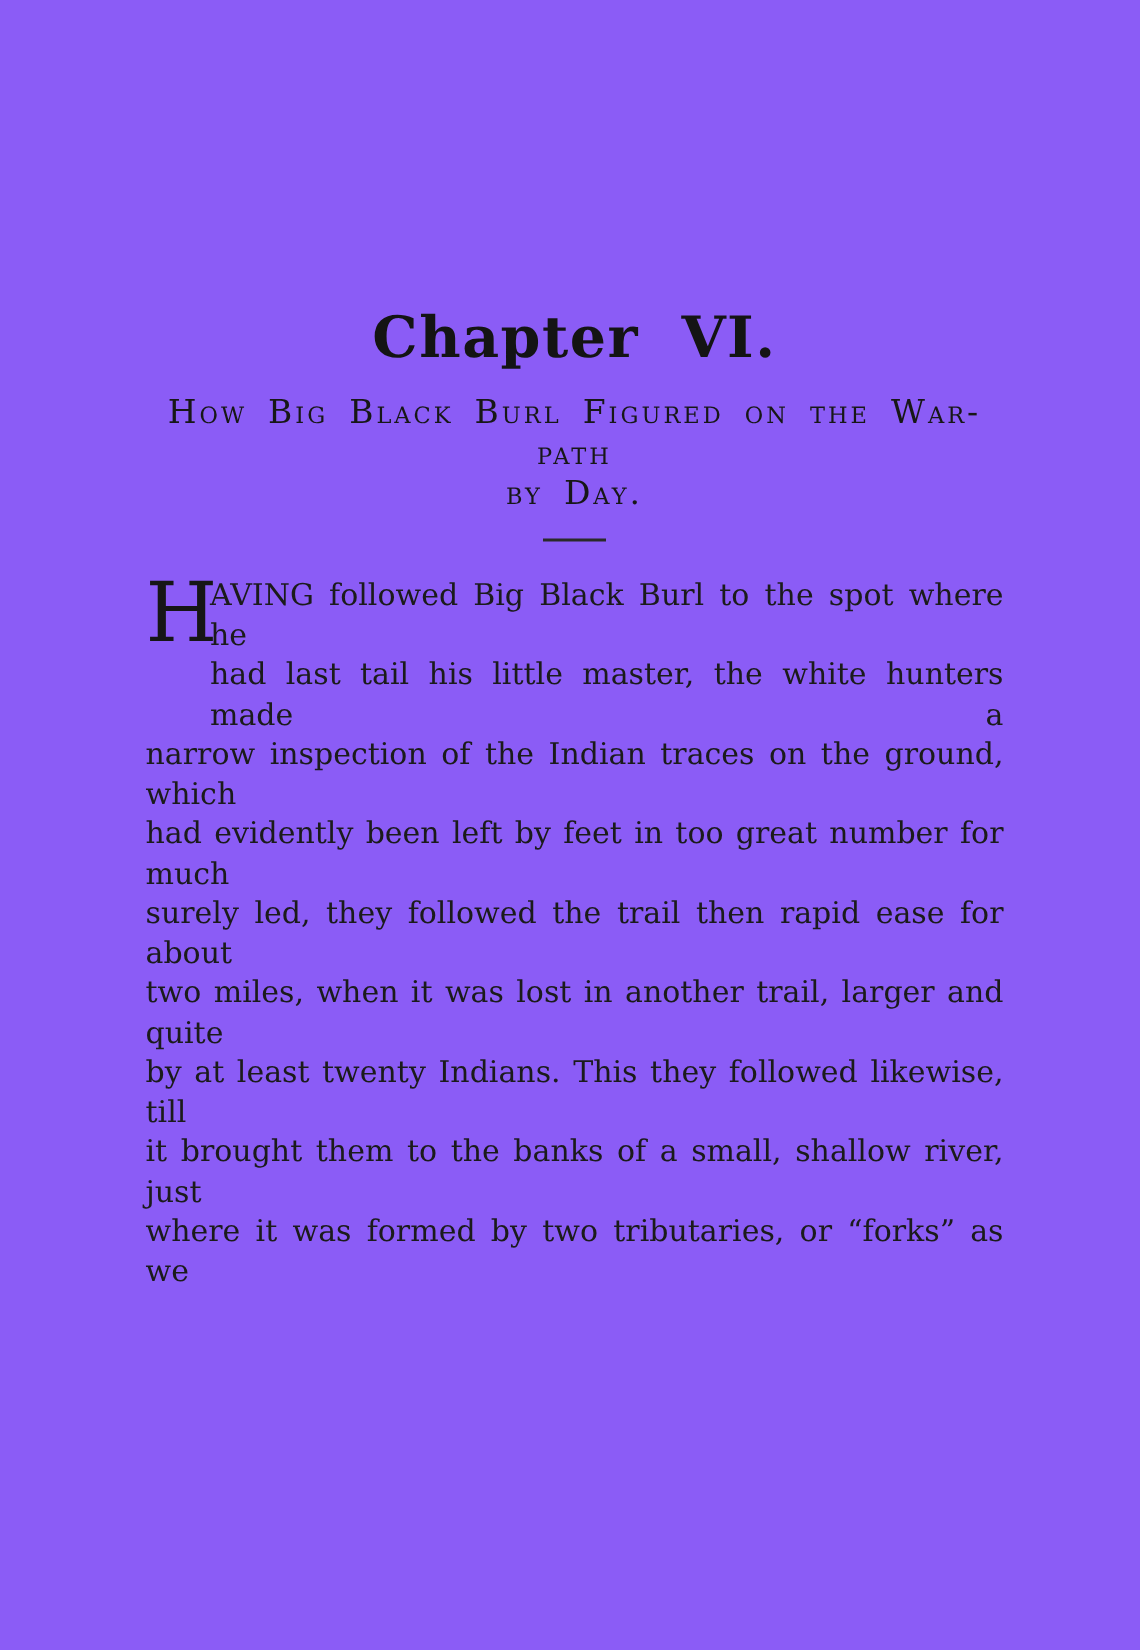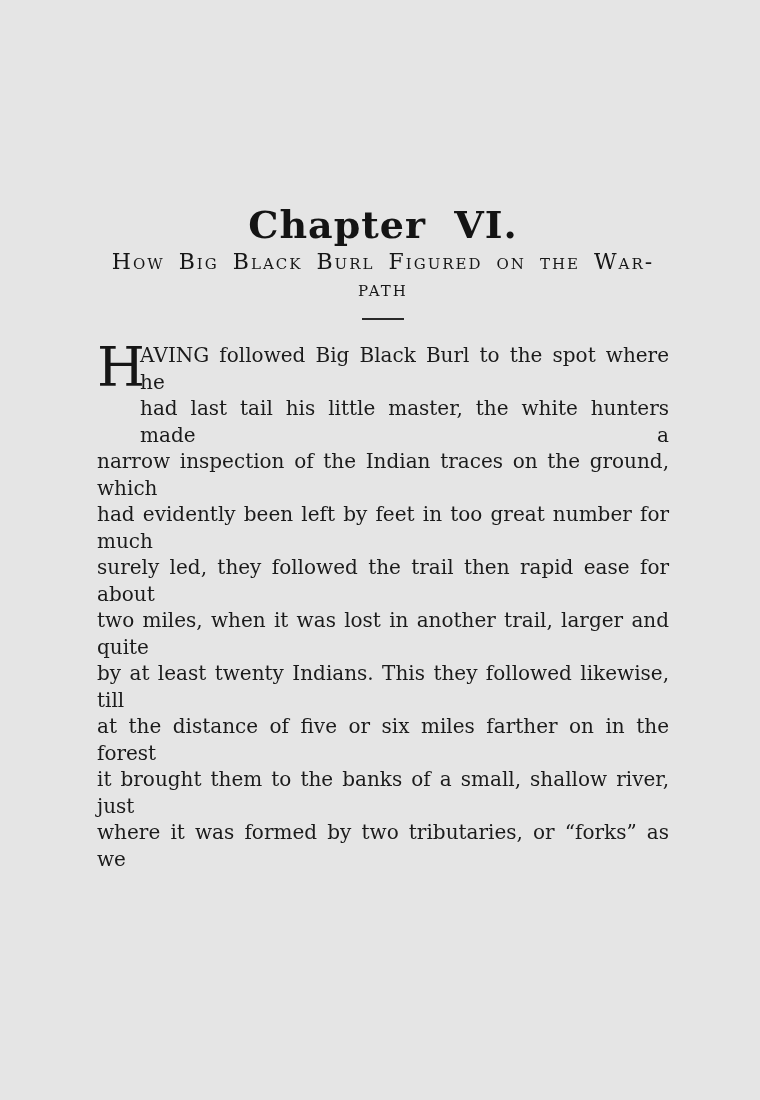--- a/index.html
+++ b/index.html
@@ -4,21 +4,21 @@
 <style>
   html, body {
     margin: 0;
     padding: 0;
     background: #ffffff;
   }
   .page {
     position: relative;
     width: 760px;
     height: 1100px;
-    background: #e5e5e5;
+    background: #8b5cf6;
     color: #1b1b1b;
     font-family: "DejaVu Serif", serif;
     overflow: hidden;
   }
   .content {
     position: absolute;
     left: 97px;
     top: 0;
     width: 572px;
   }
@@ -26,20 +26,21 @@
     margin-top: 202px;
     text-align: center;
     font-size: 38px;
     line-height: 46px;
     font-weight: bold;
     letter-spacing: 1px;
     word-spacing: 14px;
     color: #141414;
   }
   .subtitle {
+    margin-top: 14px;
     text-align: center;
     font-variant: small-caps;
     font-size: 22px;
     line-height: 27px;
     letter-spacing: 2px;
     word-spacing: 5px;
     color: #171717;
   }
   .divider-rule {
     width: 42px;
@@ -79,36 +80,36 @@
 </head>
 <body>
 
 <div class="page">
   <div class="content">
 
     <div class="chapter-title">Chapter VI.</div>
 
     <div class="subtitle">
       <div>How Big Black Burl Figured on the War-path</div>
+      <div>by Day.</div>
     </div>
 
     <div class="divider-rule"></div>
 
     <div class="body-block">
 
       <div class="paragraph">
         <span class="dropcap">H</span>
       <div class="line dc">AVING followed Big Black Burl to the spot where he</div>
           <div class="line dc">had last tail his little master, the white hunters made a</div>
           <div class="line">narrow inspection of the Indian traces on the ground, which</div>
           <div class="line">had evidently been left by feet in too great number for much</div>
           <div class="line">surely led, they followed the trail then rapid ease for about</div>
           <div class="line">two miles, when it was lost in another trail, larger and quite</div>
           <div class="line">by at least twenty Indians.  This they followed likewise, till</div>
-          <div class="line">at the distance of five or six miles farther on in the forest</div>
           <div class="line">it brought them to the banks of a small, shallow river, just</div>
           <div class="line">where it was formed by two tributaries, or “forks” as we</div>
         </div>
 
     </div>
 
   </div>
 </div>
 
 </body></html>

